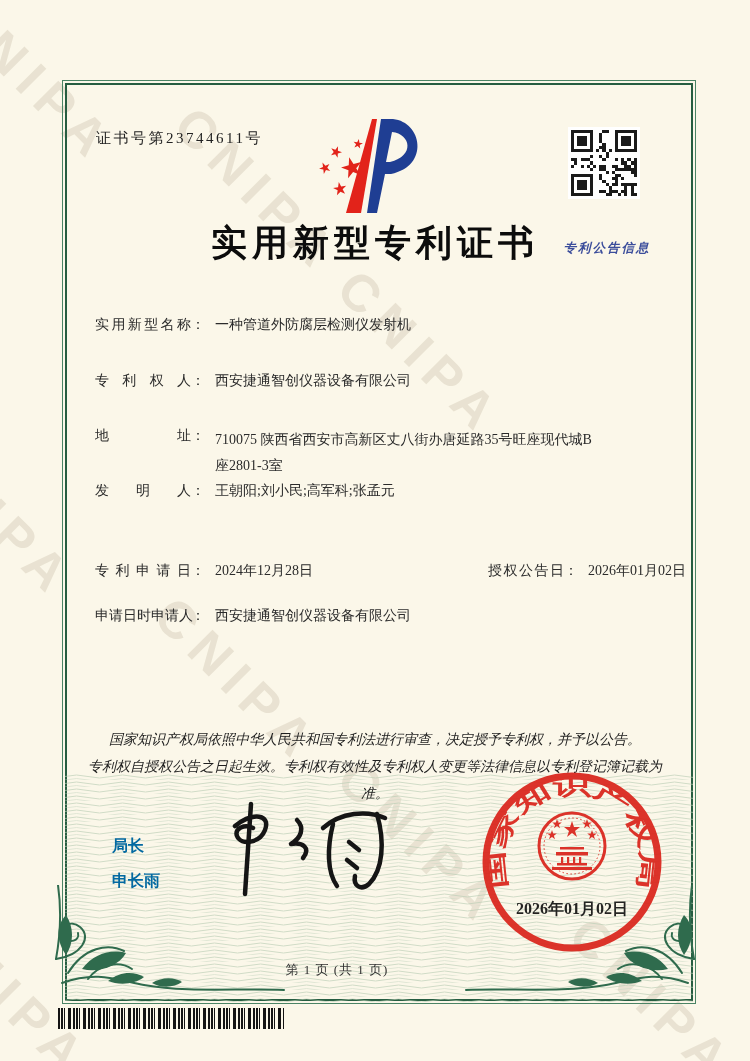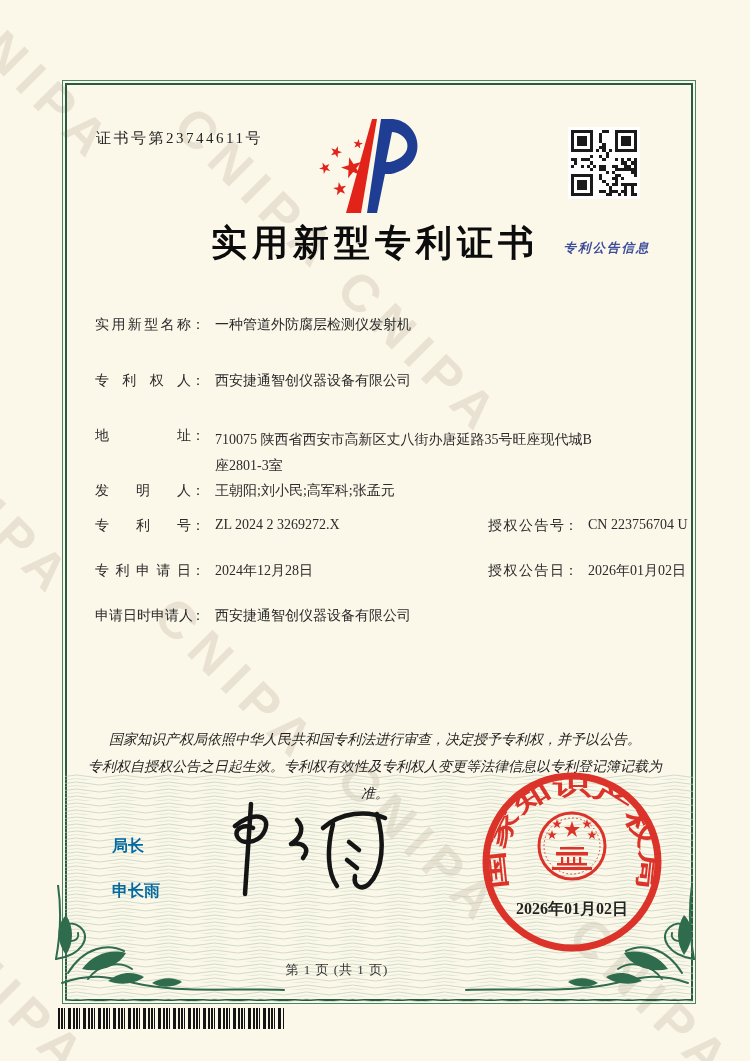--- a/index.html
+++ b/index.html
@@ -38,21 +38,21 @@
   .fvalue{display:inline-block;margin-left:10px;vertical-align:top;}
   .fvalue.wrap{width:380px;white-space:normal;line-height:26px;}
   .fcol-r{position:absolute;left:393px;top:0;white-space:nowrap;}
   .flabel.r{width:76px;}
   
   .statement{position:absolute;left:85px;top:726px;width:580px;text-align:center;
     font-size:14px;line-height:27px;font-style:italic;color:#1f1f1f;z-index:3;}
   
   .signoff{position:absolute;left:112px;top:836px;z-index:4;
     font-family:"Liberation Sans","DejaVu Sans",sans-serif;font-size:16px;font-weight:600;color:#0369a1;}
-  .signoff .name{margin-top:24px;}
+  .signoff .name{margin-top:14px;}
   .signature{position:absolute;left:205px;top:798px;z-index:4;}
   .seal{position:absolute;left:477px;top:767px;z-index:5;}
   
   .page-footer{position:absolute;left:0;top:961px;width:674px;text-align:center;
     font-size:13px;color:#333;z-index:3;letter-spacing:1px;}
   .barcode{position:absolute;left:58px;top:1008px;width:226px;height:21px;z-index:3;
     background:repeating-linear-gradient(90deg,
       #141414 0 2px,transparent 2px 3px,
       #141414 3px 5px,transparent 5px 6px,
       #141414 6px 7px,transparent 7px 10px,
@@ -342,26 +342,20 @@
   </div>
 
   <div class="frow" style="top:427px">
     <span class="flabel">地址</span><span class="fcolon">：</span><span class="fvalue wrap">710075 陕西省西安市高新区丈八街办唐延路35号旺座现代城B座2801-3室</span>
   </div>
 
   <div class="frow" style="top:482px">
     <span class="flabel">发明人</span><span class="fcolon">：</span><span class="fvalue">王朝阳;刘小民;高军科;张孟元</span>
   </div>
 
-  <div class="frow" style="top:517px">
-    <span class="flabel">专利号</span><span class="fcolon">：</span><span class="fvalue">ZL 2024 2 3269272.X</span>
-    <span class="fcol-r">
-      <span class="flabel r">授权公告号</span><span class="fcolon">：</span><span class="fvalue">CN 223756704 U</span>
-    </span>
-  </div>
 
   <div class="frow" style="top:562px">
     <span class="flabel">专利申请日</span><span class="fcolon">：</span><span class="fvalue">2024年12月28日</span>
     <span class="fcol-r">
       <span class="flabel r">授权公告日</span><span class="fcolon">：</span><span class="fvalue">2026年01月02日</span>
     </span>
   </div>
 
   <div class="frow" style="top:607px">
     <span class="flabel">申请日时申请人</span><span class="fcolon">：</span><span class="fvalue">西安捷通智创仪器设备有限公司</span>

